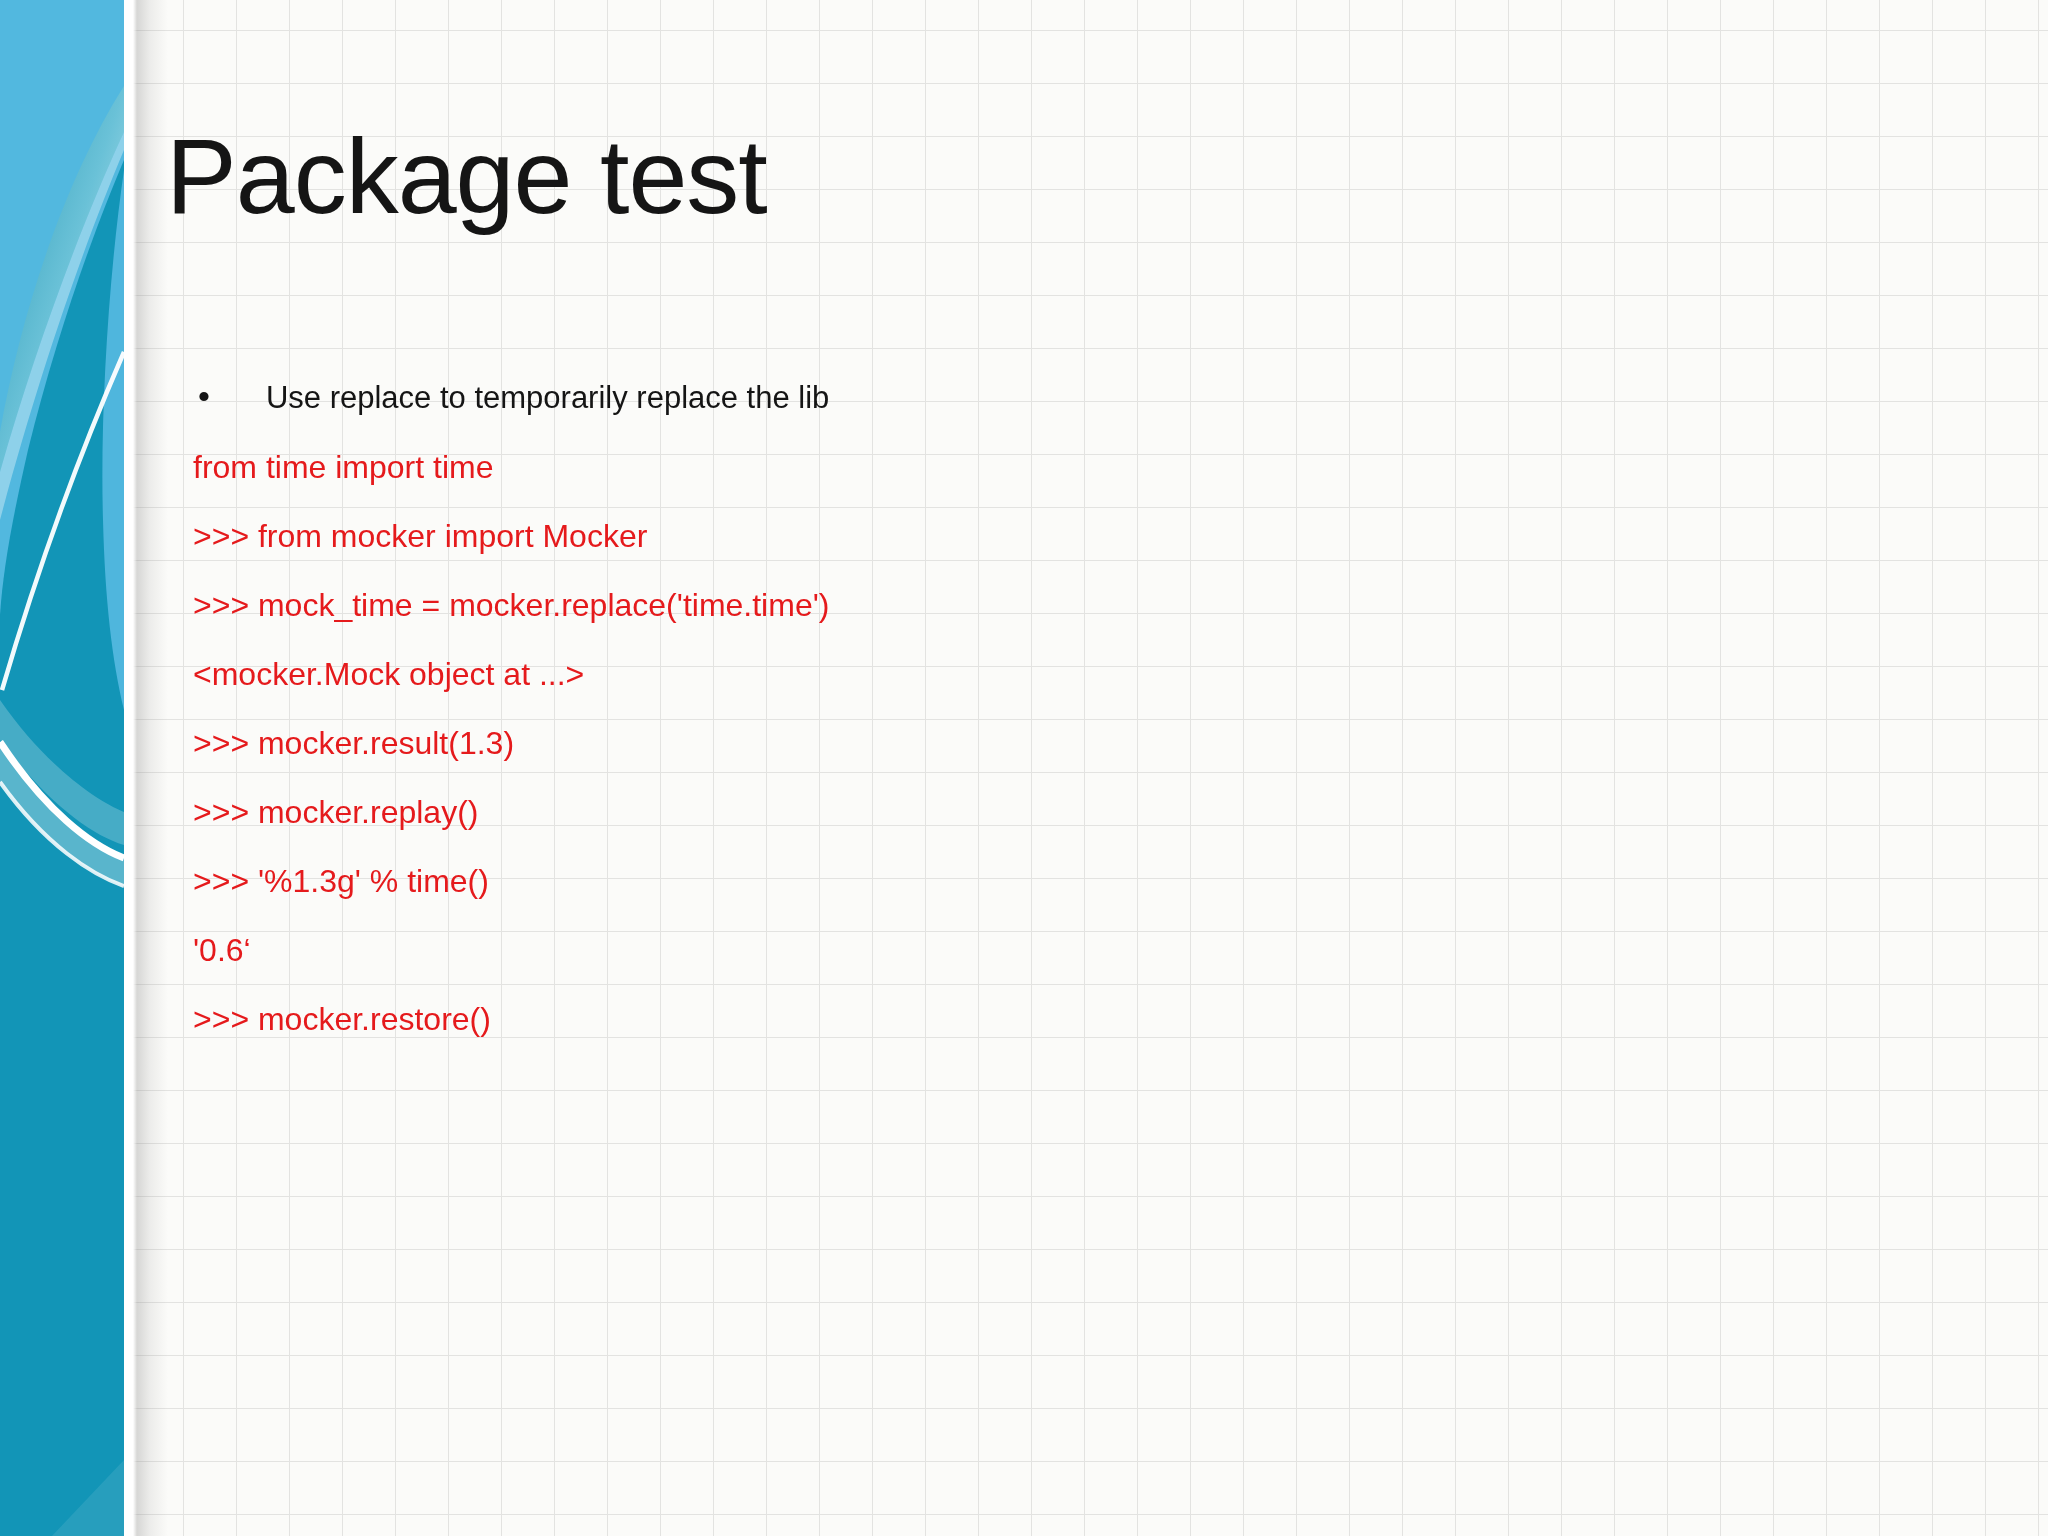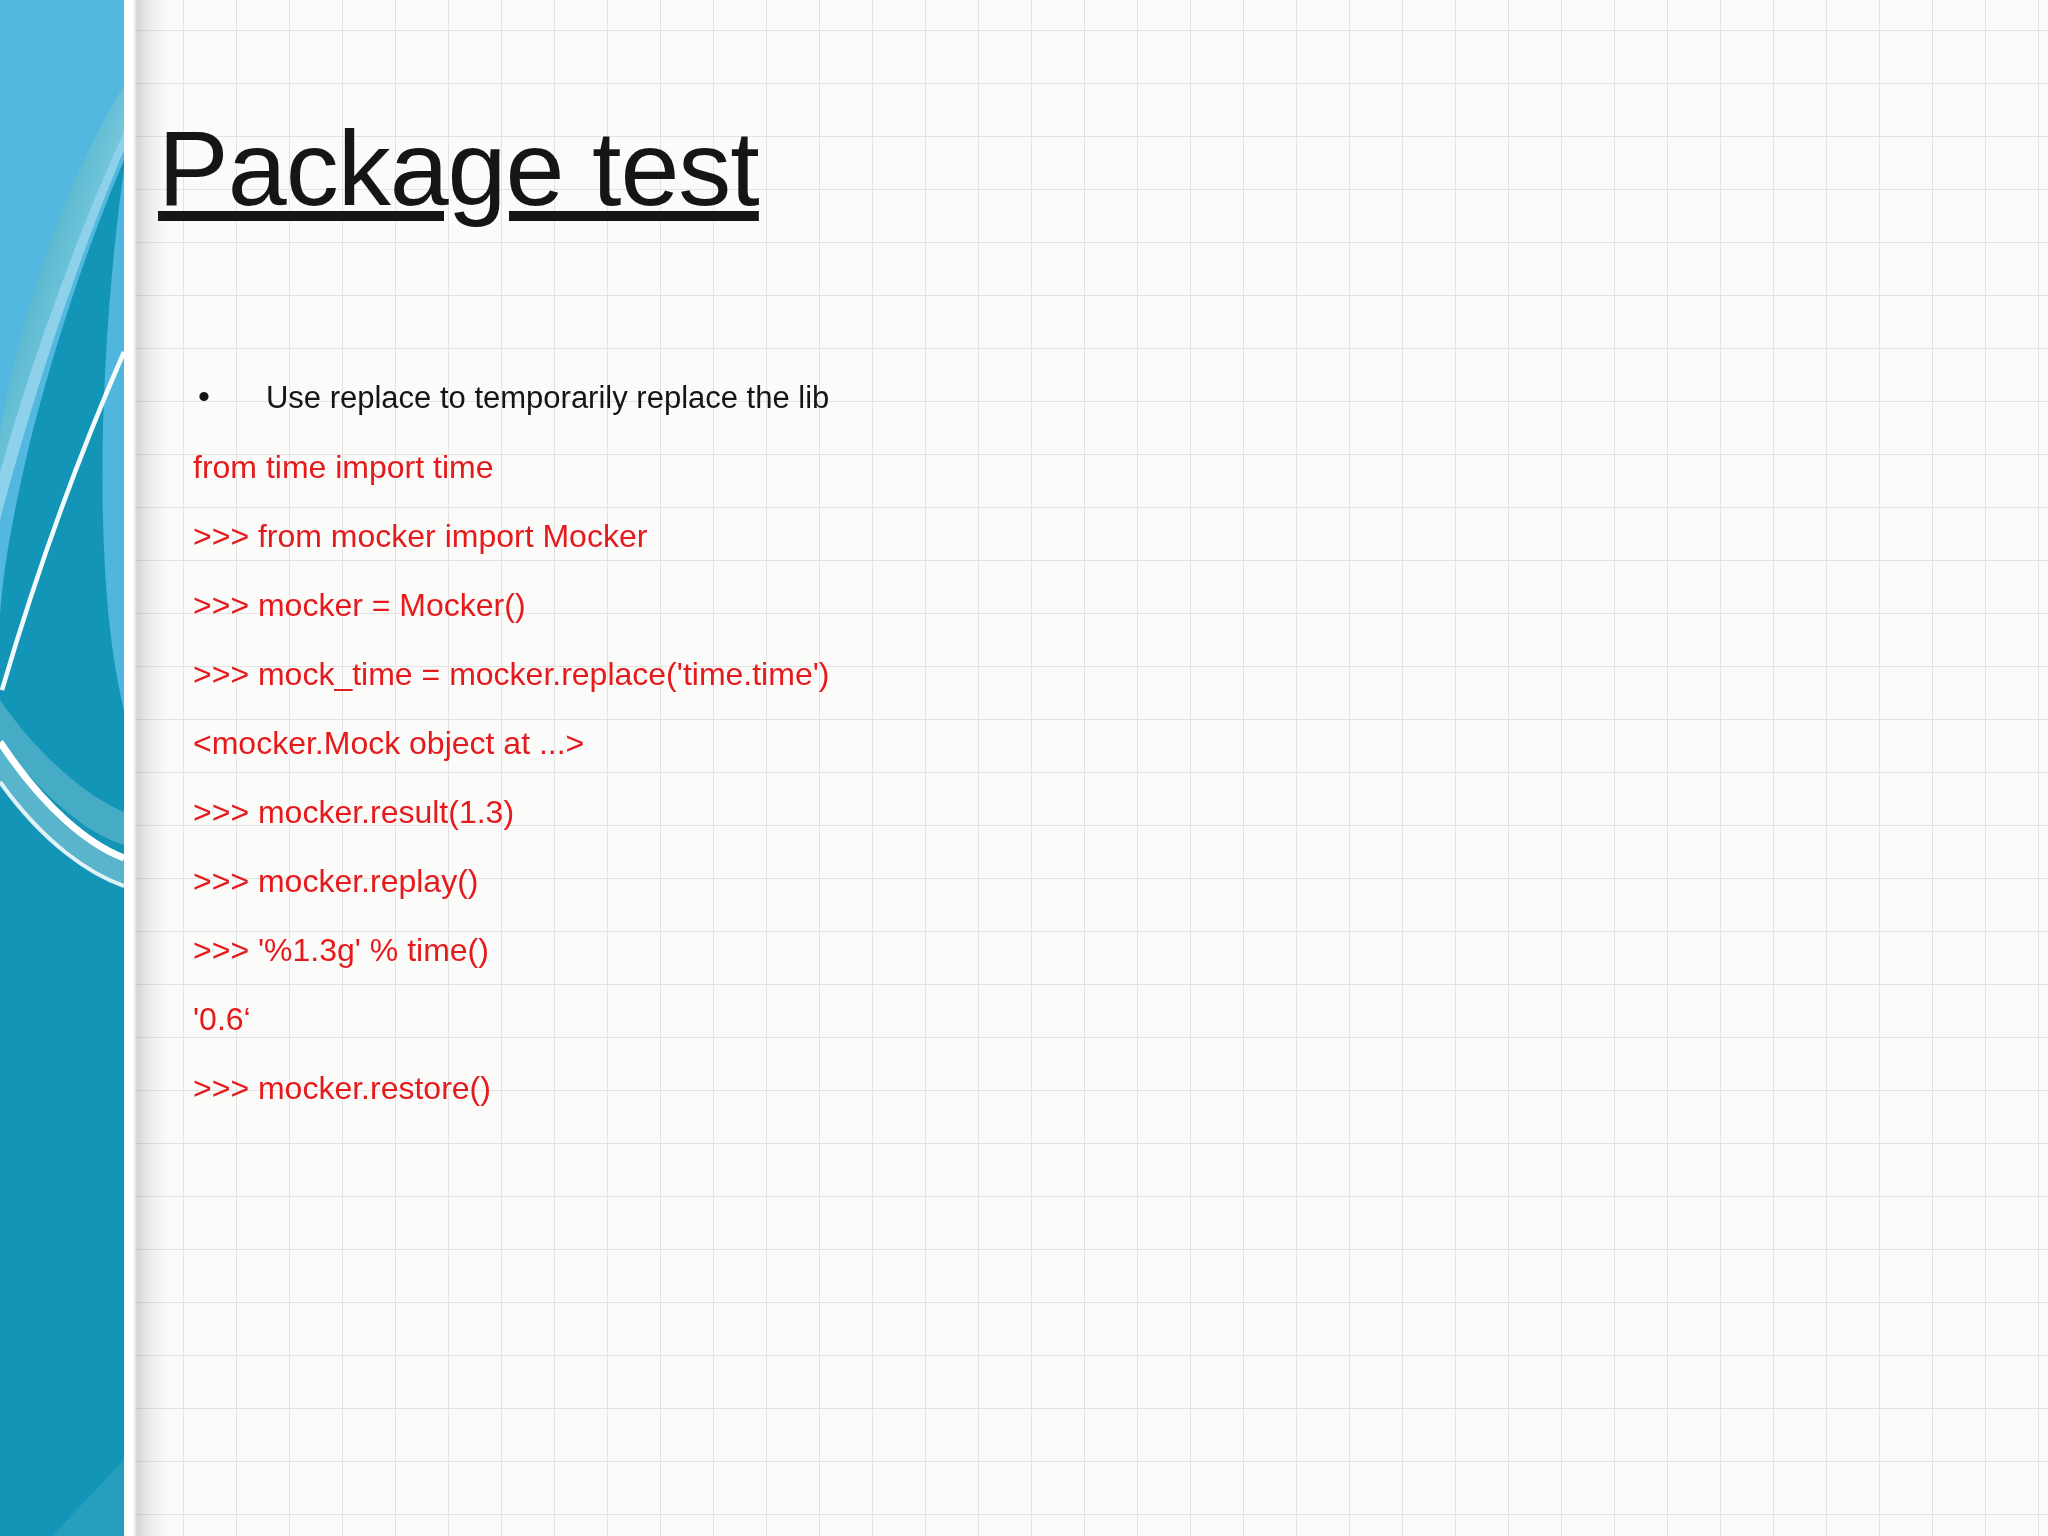--- a/index.html
+++ b/index.html
@@ -30,25 +30,24 @@
     position:absolute;left:0;top:0;bottom:0;width:46px;
     background:linear-gradient(to right,
       #ffffff 0px, #ffffff 9px,
       rgba(130,130,130,0.30) 13px,
       rgba(130,130,130,0.12) 26px,
       rgba(130,130,130,0) 44px);
     pointer-events:none;
   }
   
   .title{
-    position:absolute;left:158px;top:108px;margin:0;
+    position:absolute;left:158px;top:108px;margin:8px;
     font-size:106px;font-weight:normal;line-height:1.15;
     letter-spacing:-1px;
     color:var(--text-black,#151515);
-    text-decoration:underline;
   }
   .bullet-row{
     position:absolute;left:198px;top:366px;
     display:flex;align-items:baseline;
     color:var(--text-black,#151515);
   }
   .bullet-dot{
     font-size:34px;line-height:60px;
     margin-right:56px;
   }
@@ -108,21 +107,20 @@
   <h1 class="title">Package test</h1>
 
   <div class="bullet-row">
     <span class="bullet-dot">•</span>
     <span class="bullet-text">Use replace to temporarily replace the lib</span>
   </div>
 
   <div class="code-block">
       <div class="code-line">from time import time</div>
       <div class="code-line">&gt;&gt;&gt; from mocker import Mocker</div>
-      <div class="code-line">&gt;&gt;&gt; mocker = Mocker()</div>
       <div class="code-line">&gt;&gt;&gt; mock_time = mocker.replace('time.time')</div>
       <div class="code-line">&lt;mocker.Mock object at ...&gt;</div>
       <div class="code-line">&gt;&gt;&gt; mocker.result(1.3)</div>
       <div class="code-line">&gt;&gt;&gt; mocker.replay()</div>
       <div class="code-line">&gt;&gt;&gt; '%1.3g' % time()</div>
       <div class="code-line">'0.6‘</div>
       <div class="code-line">&gt;&gt;&gt; mocker.restore()</div>
     </div>
 
 </div>

